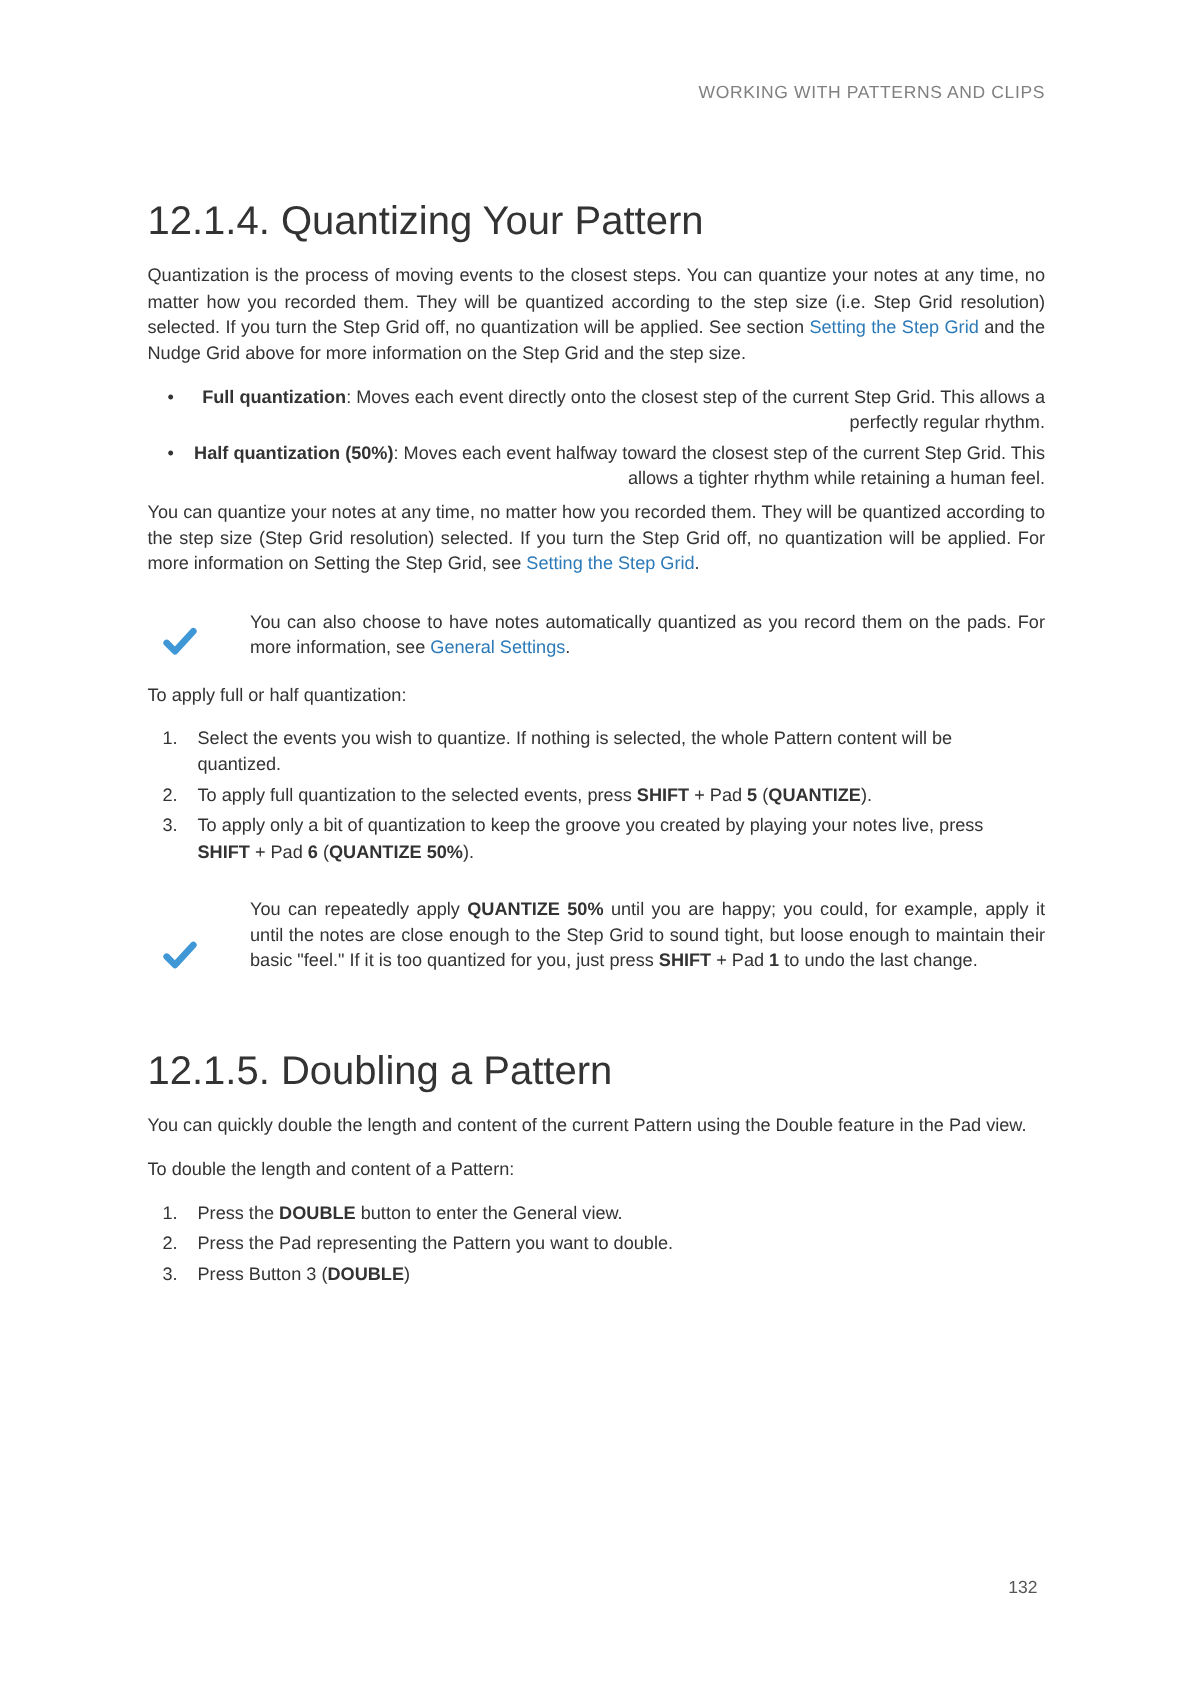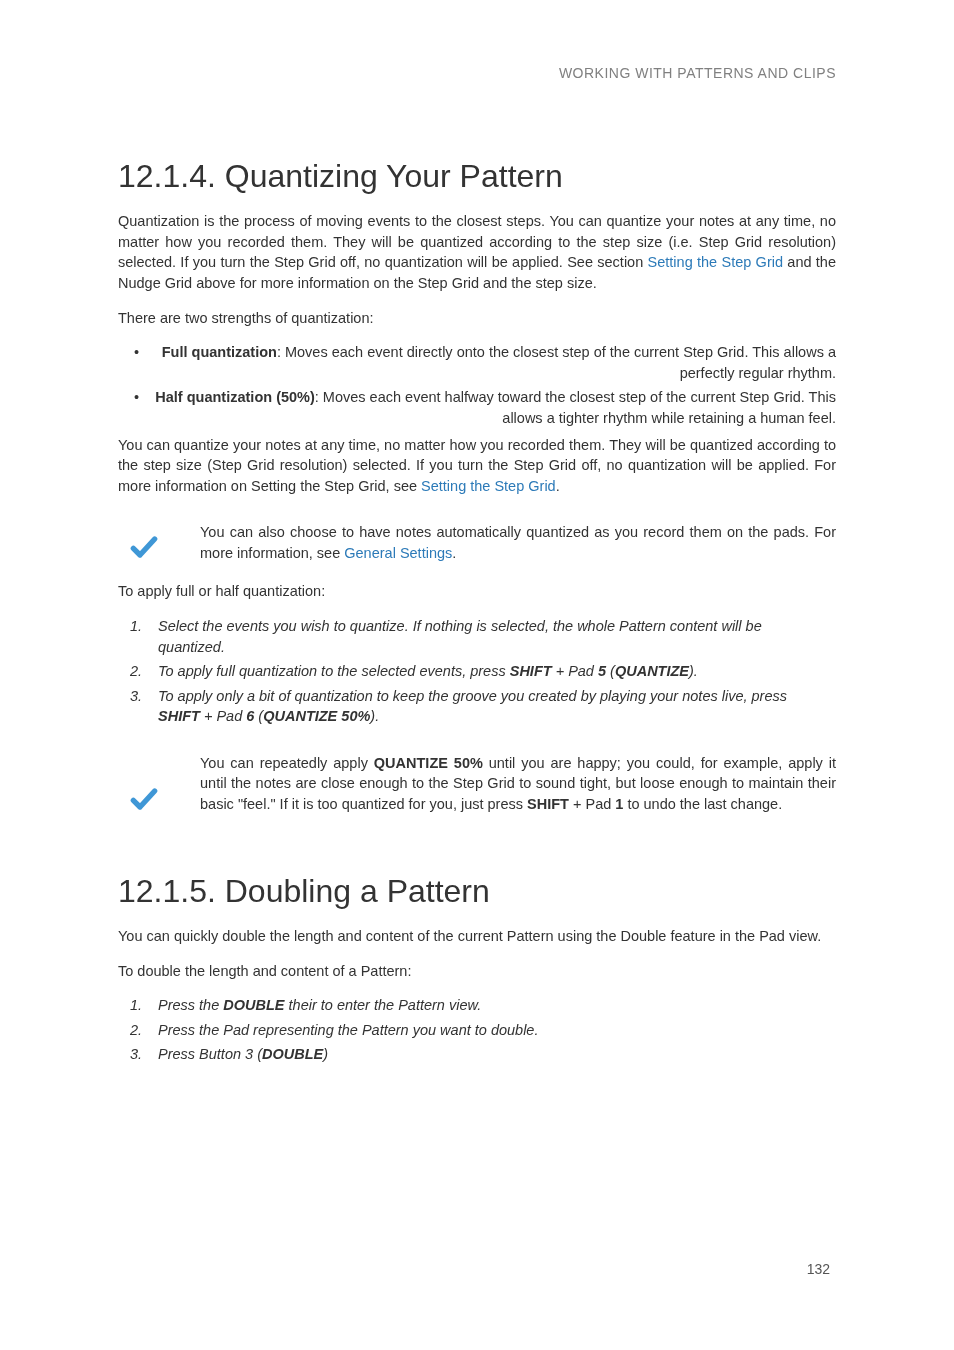--- a/index.html
+++ b/index.html
@@ -60,21 +60,20 @@
     position: absolute;
     left: -6px;
     top: 0;
     color: #333;
   }
   ol.steps {
     list-style: none;
     padding: 0 0 0 22px;
     margin: 0 5px 6px 0;
     counter-reset: step;
-    font-style: italic;
   }
   ol.steps > li {
     position: relative;
     padding-left: 18px;
     margin-bottom: 4px;
     counter-increment: step;
   }
   ol.steps > li::before {
     content: counter(step) ".";
     position: absolute;
@@ -117,21 +116,20 @@
 <div class="page">
 
   <div class="running-header">WORKING WITH PATTERNS AND CLIPS</div>
 
   <h2>12.1.4. Quantizing Your Pattern</h2>
 
   <p class="justify">
     <span>Quantization is the process of moving events to the closest steps. You can quantize your notes at any time, no matter how you recorded them. They will be quantized according to the step size (i.e. Step Grid resolution) selected. If you turn the Step Grid off, no quantization will be applied. See section </span><a class="link" href="#">Setting the Step Grid</a><span> and the Nudge Grid above for more information on the Step Grid and the step size.</span>
   </p>
 
-  <p>There are two strengths of quantization:</p>
 
   <ul class="bullets">
     <li>
       <b>Full quantization</b><span>: Moves each event directly onto the closest step of the current Step Grid. This allows a perfectly regular rhythm.</span>
     </li>
     <li>
       <b>Half quantization (50%)</b><span>: Moves each event halfway toward the closest step of the current Step Grid. This allows a tighter rhythm while retaining a human feel.</span>
     </li>
   </ul>
 
@@ -178,21 +176,21 @@
   <div class="section-gap"></div>
 
   <h2>12.1.5. Doubling a Pattern</h2>
 
   <p class="justify">You can quickly double the length and content of the current Pattern using the Double feature in the Pad view.</p>
 
   <p>To double the length and content of a Pattern:</p>
 
   <ol class="steps">
     <li>
-      <span>Press the </span><b>DOUBLE</b><span> their to enter the Pattern view.</span>
+      <span>Press the </span><b>DOUBLE</b><span> button to enter the General view.</span>
     </li>
     <li>
       <span>Press the Pad representing the Pattern you want to double.</span>
     </li>
     <li>
       <span>Press Button 3 (</span><b>DOUBLE</b><span>)</span>
     </li>
   </ol>
 
 

